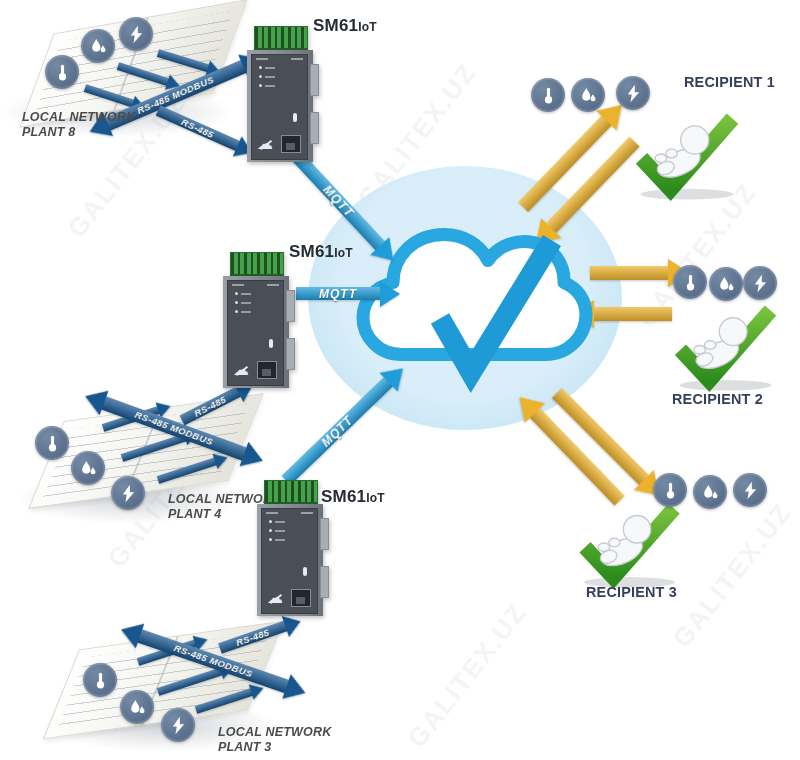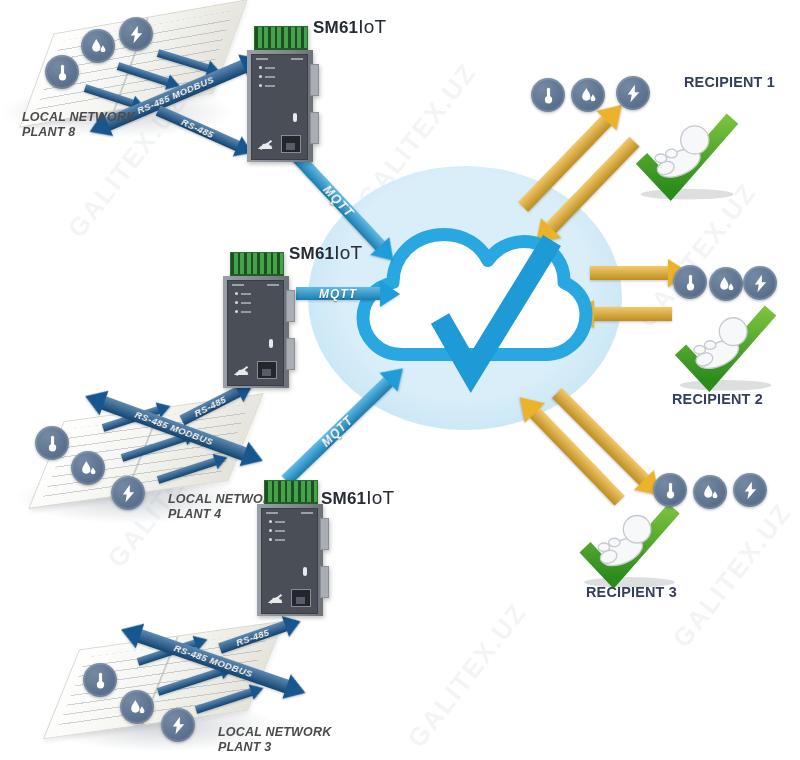--- a/index.html
+++ b/index.html
@@ -70,21 +70,21 @@
   .dev-led s{display:block;}
   .dev-led .dot{width:3px;height:3px;border-radius:50%;background:#d8dce1;}
   .dev-led .bar{width:10px;height:2px;background:#aab0b6;opacity:.8;}
   .dev-slot{position:absolute;right:10px;top:58px;width:4px;height:9px;border-radius:2px;background:#e8eaec;}
   .dev-logo{position:absolute;left:5px;bottom:7px;color:#e8eaec;font-size:16px;line-height:1;
       font-family:"DejaVu Sans",sans-serif;}
   .dev-logo::after{content:"";position:absolute;left:2px;top:8px;width:14px;height:2px;background:#e8eaec;transform:rotate(-38deg);}
   .dev-eth{position:absolute;right:6px;bottom:6px;width:18px;height:16px;background:#23262b;border:1px solid #888d94;}
   .dev-eth::after{content:"";position:absolute;left:4px;bottom:2px;width:9px;height:7px;background:#585d66;}
   .devlabel{position:absolute;z-index:7;font-weight:800;font-size:17px;color:#262b34;letter-spacing:.2px;}
-  .devlabel small{font-size:19px;font-weight:400;}
+  .devlabel small{font-size:12px;font-weight:700;}
 
   
   .figure{position:absolute;z-index:5;}
   .figure svg{width:100%;height:100%;overflow:visible;}
   .rlabel{position:absolute;z-index:6;font-weight:800;font-size:15px;color:#333f5c;
       letter-spacing:.2px;white-space:nowrap;transform:scaleX(.96);transform-origin:left;}
 </style>
 </head>
 <body>
 

